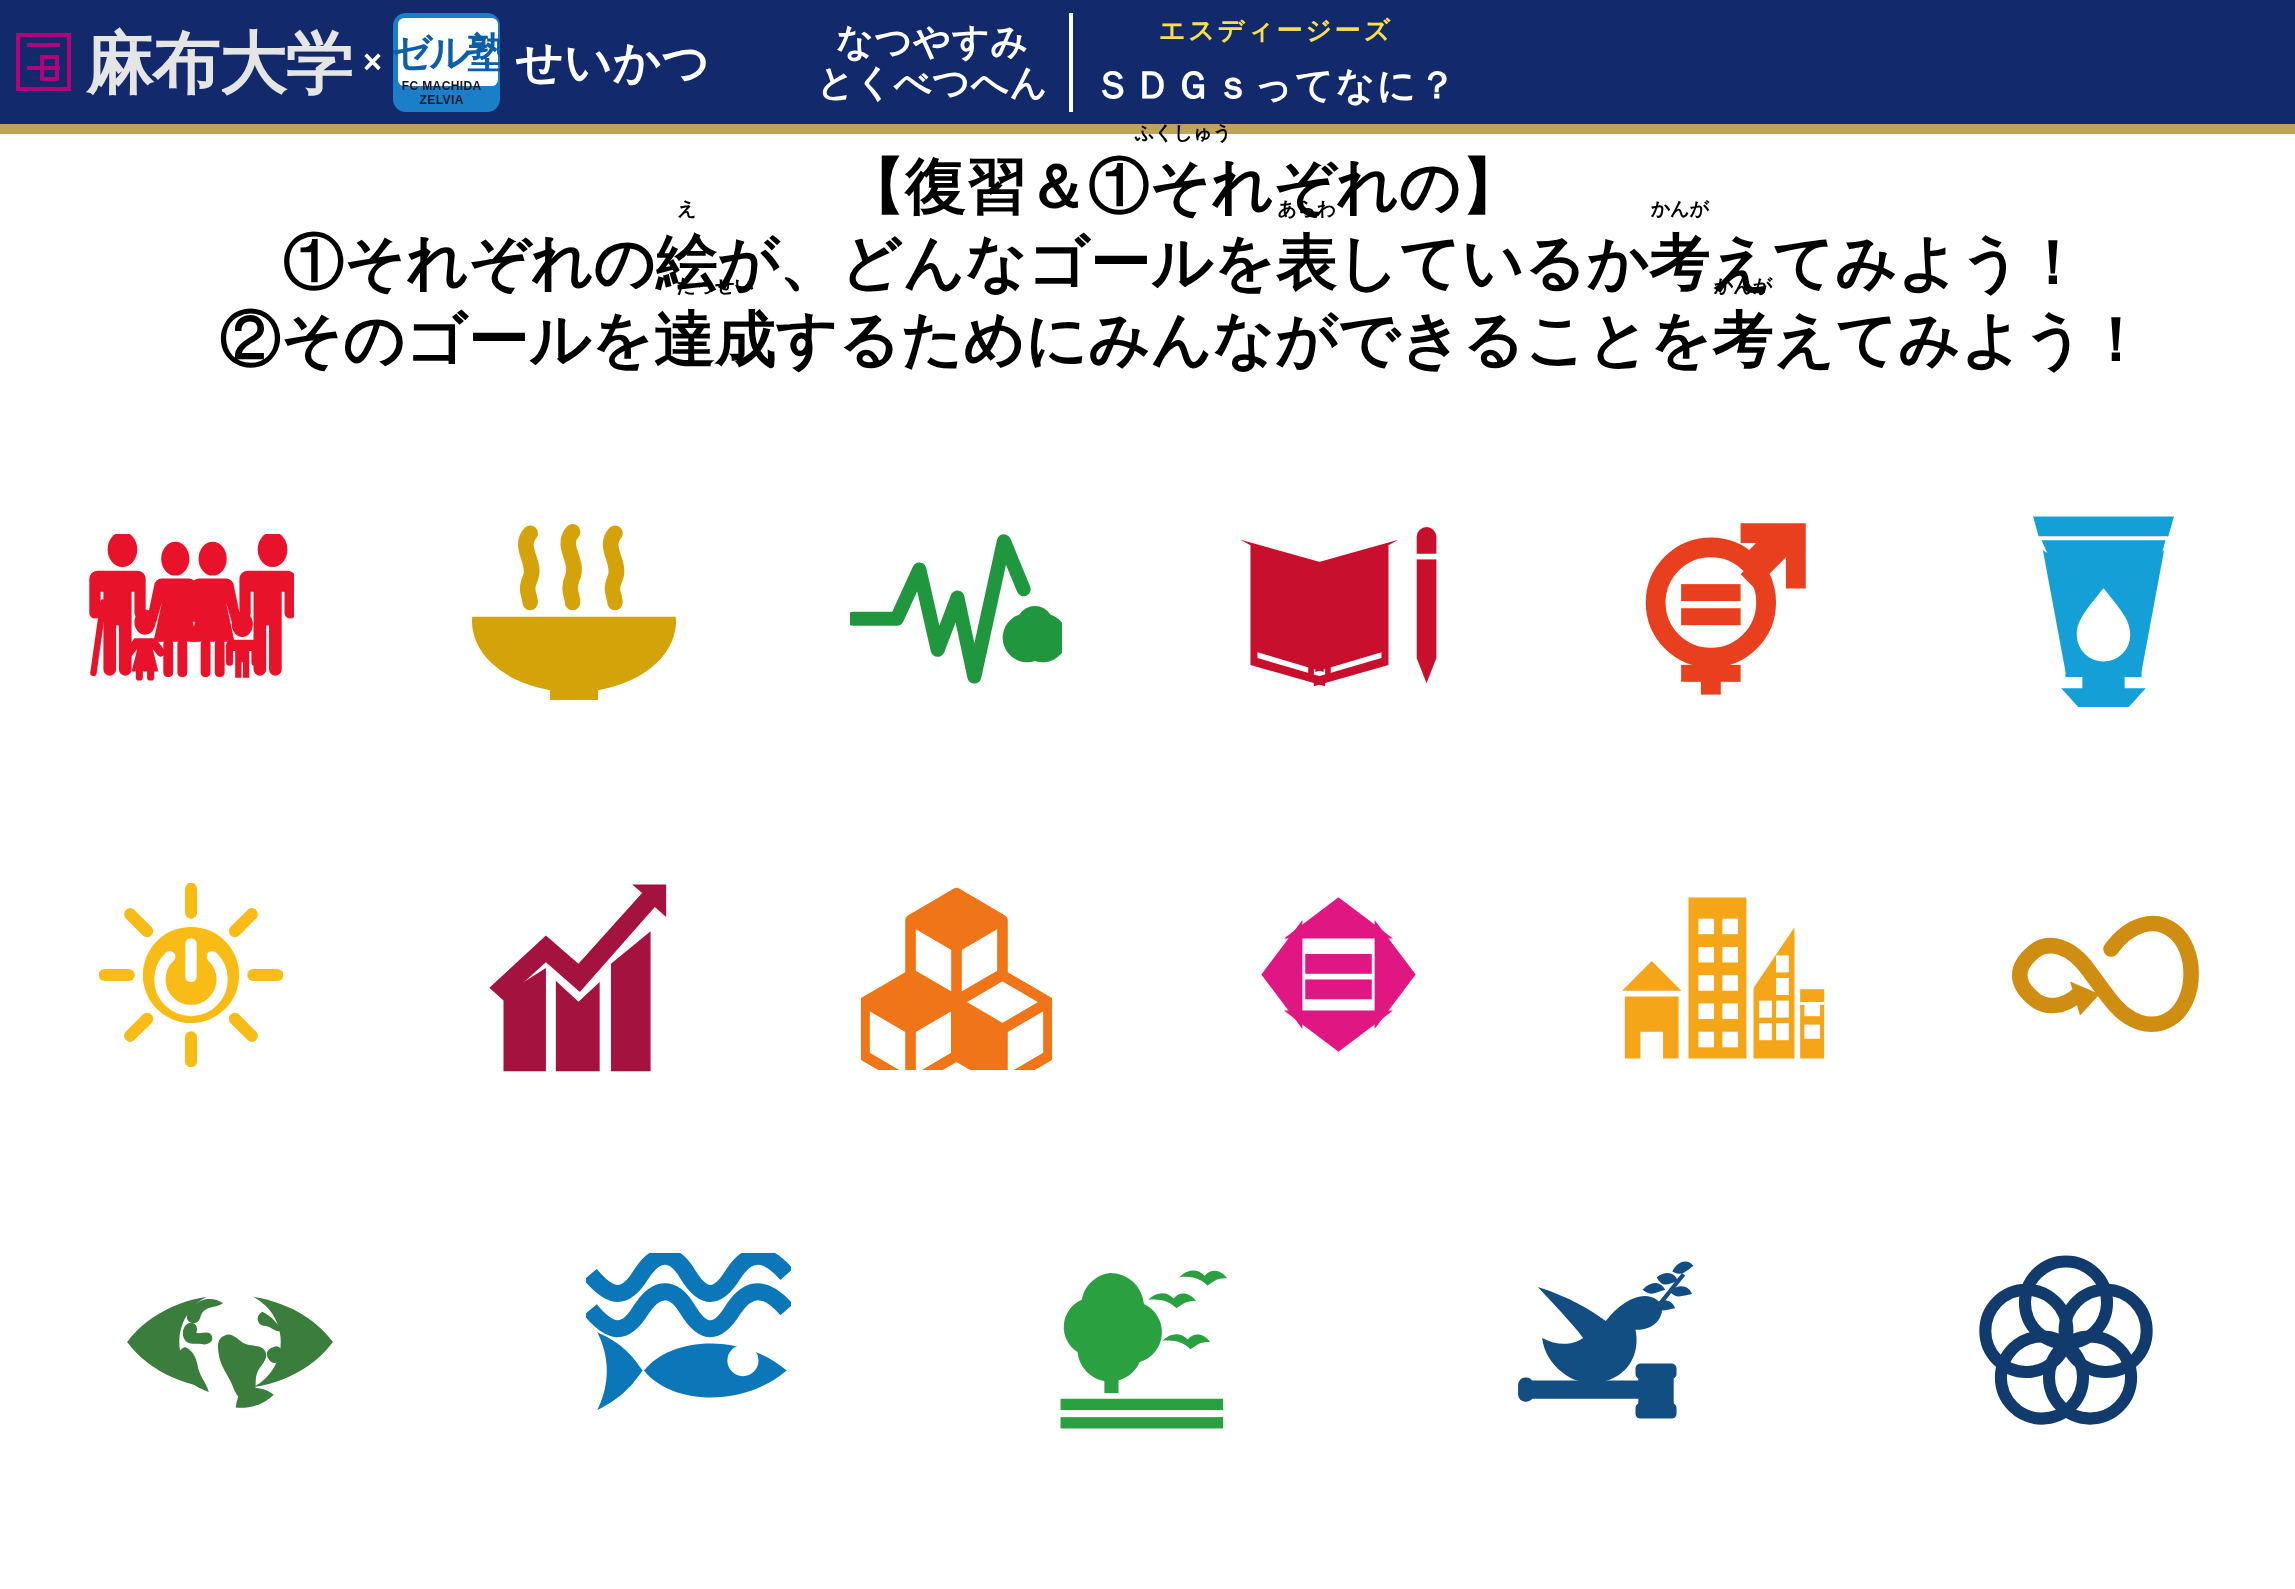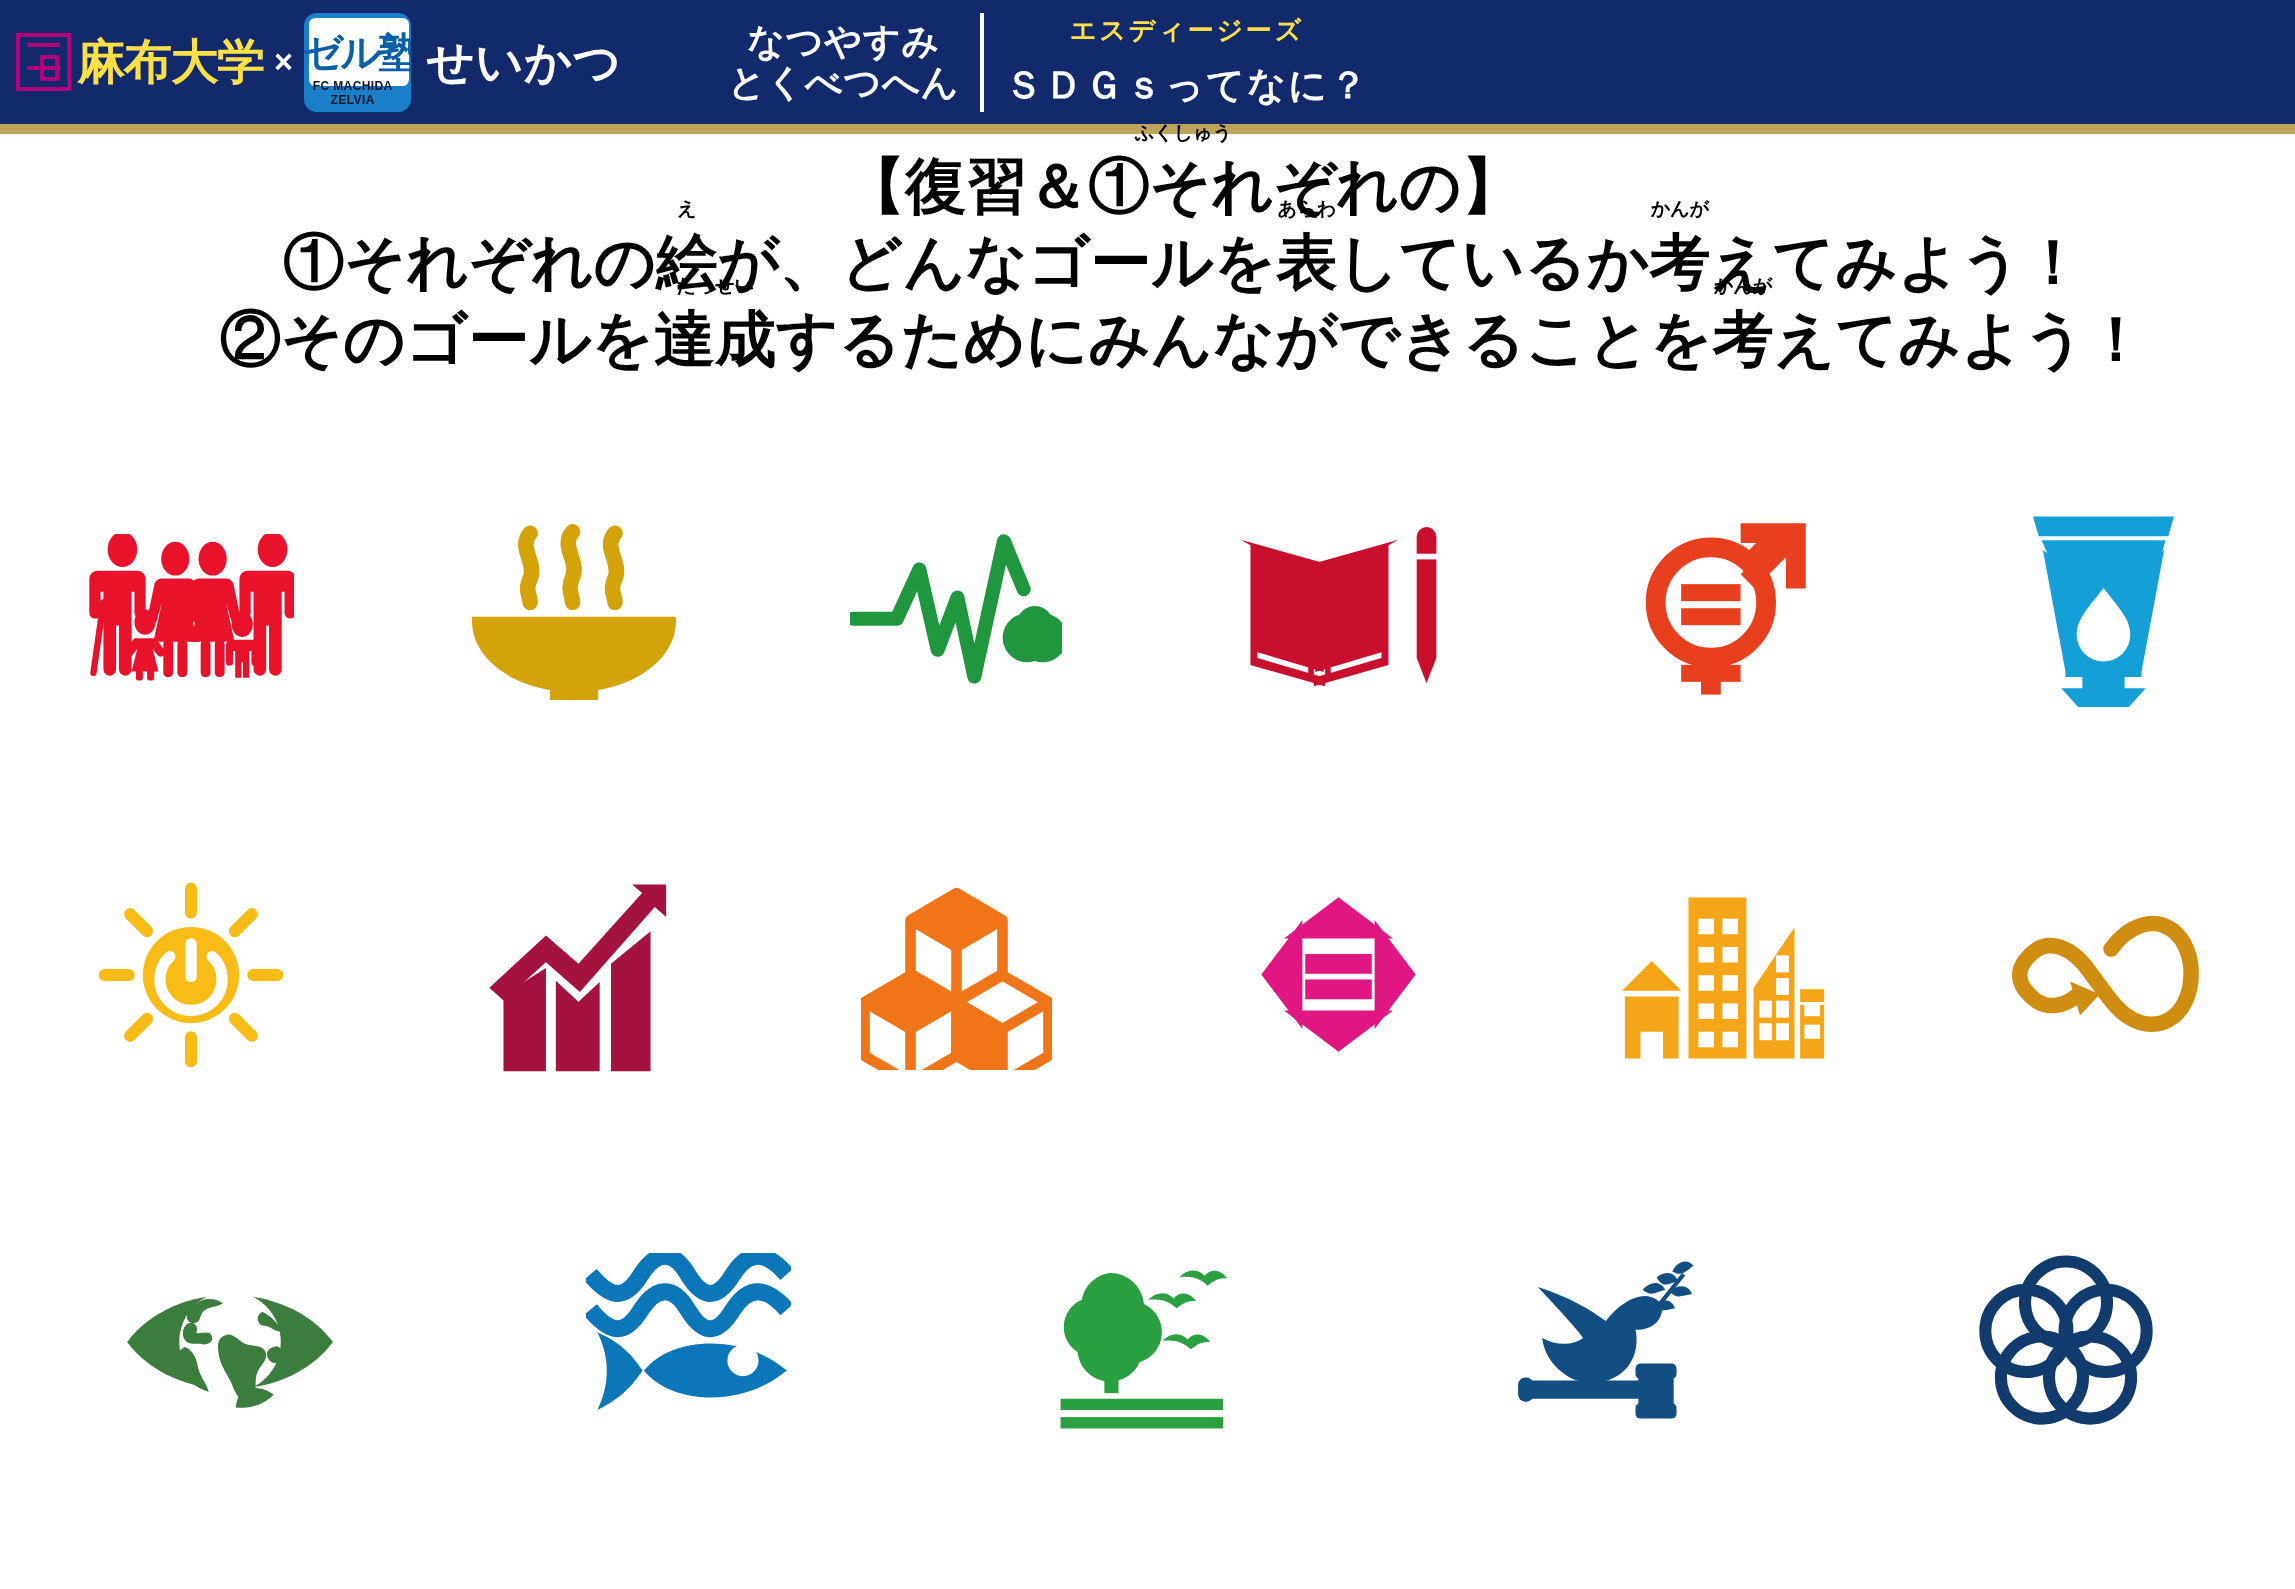--- a/index.html
+++ b/index.html
@@ -59,26 +59,27 @@
   }
   .crest::after {
     content: "";
     position: absolute;
     left: 20px; bottom: 5.7px;
     width: 11.3px; height: 18.4px;
     border: 4.2px solid #b3007a;
     border-radius: 1.4px;
   }
   .univ-name {
-    color: #fde047;
-    font-size: 48px;
+    color: #e5e5e5;
+    font-size: 68px;
     font-weight: 700;
     letter-spacing: -1.4px;
     line-height: 1;
     white-space: nowrap;
+    margin-left: 9px;
   }
   .times-x {
     color: #ffffff;
     font-size: 32.5px;
     font-weight: 700;
     margin: 0 11.3px 0 10px;
   }
 
   
   .zelvia-logo {

